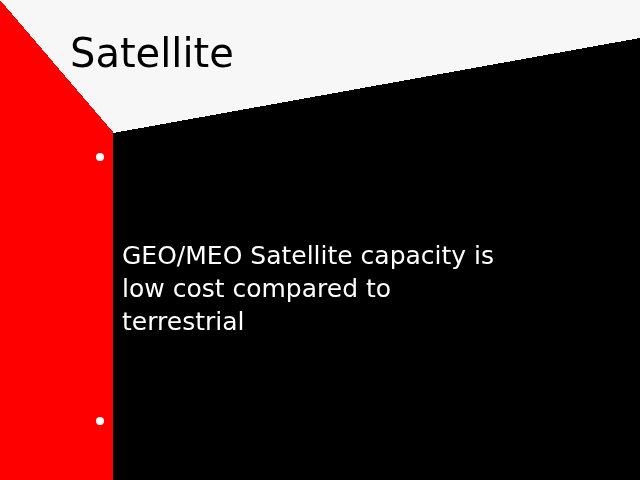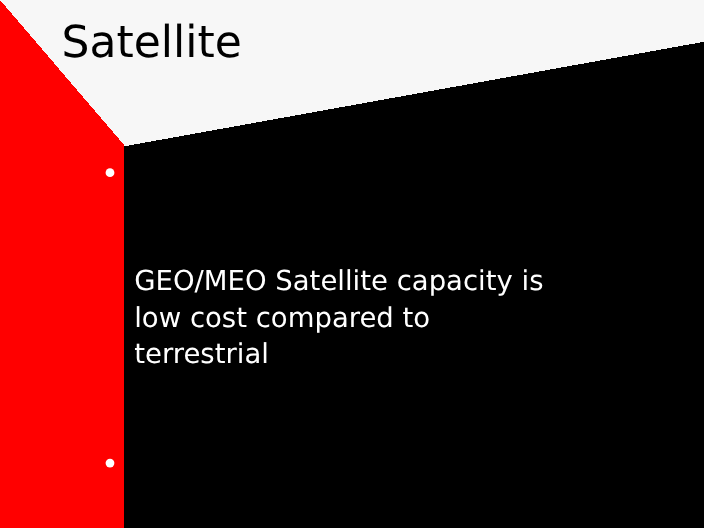--- a/index.html
+++ b/index.html
@@ -28,21 +28,21 @@
   }
   
   #title-area {
     position: absolute;
     left: 53px;
     top: 13px;
     width: 560px;
     height: 56px;
   }
   #slide-title {
-    margin: 3px;
+    margin: 17px;
     padding: 0;
     font-size: 40px;
     line-height: 46px;
     font-weight: normal;
     letter-spacing: 0px;
     white-space: pre;
   }
   
   #body-area {
     position: absolute;

